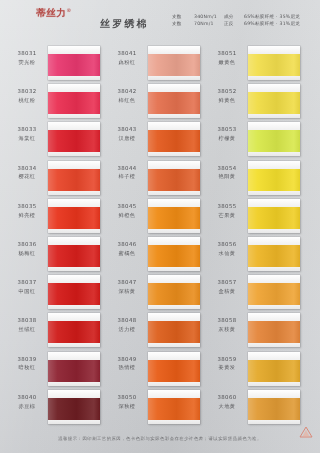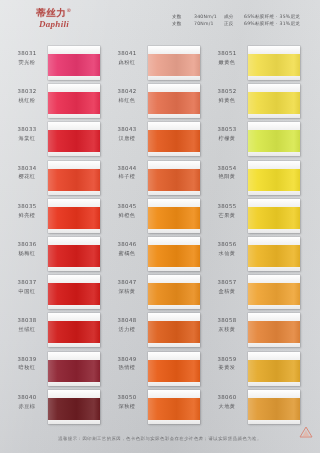--- a/index.html
+++ b/index.html
@@ -127,23 +127,23 @@
 <body>
 
 <div id="page">
 
   <div id="header">
 
     <div class="logo">
       <div class="cn">
         <span>蒂丝力</span><span class="tm">®</span>
       </div>
-      <div class="en">Daphili</div>
     </div>
 
+    <div class="title">丝罗绣棉</div>
 
     <div class="specs">
       <div class="specrow">
         <span class="sp1">支数</span><span class="sp2">340Nm/1</span><span class="sp3">成分</span><span class="sp4">65%粘胶纤维 · 35%尼龙</span>
       </div>
       <div class="specrow">
         <span class="sp1">支数</span><span class="sp2">70Nm/1</span><span class="sp3">正反</span><span class="sp4">69%粘胶纤维 · 31%尼龙</span>
       </div>
     </div>
 

